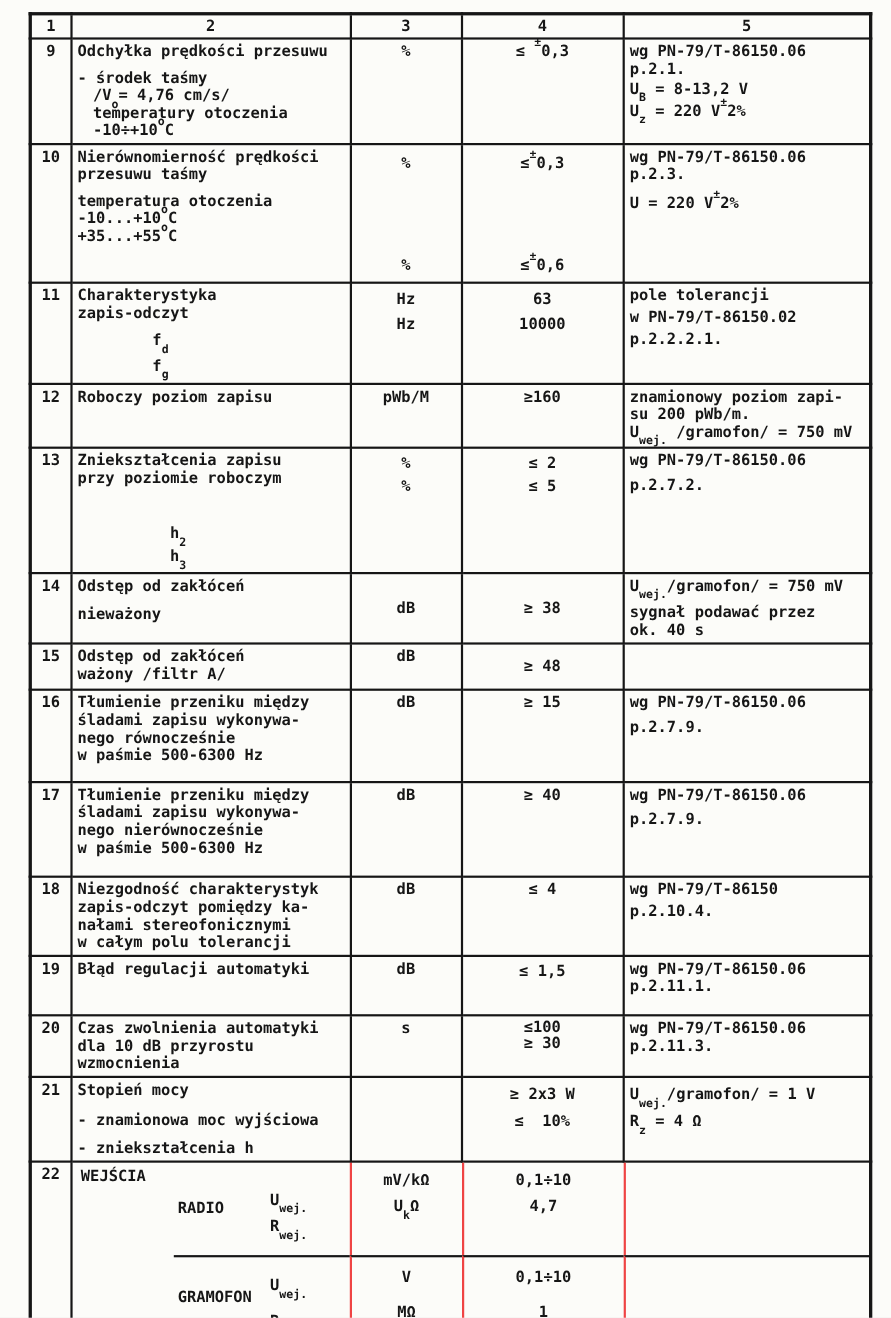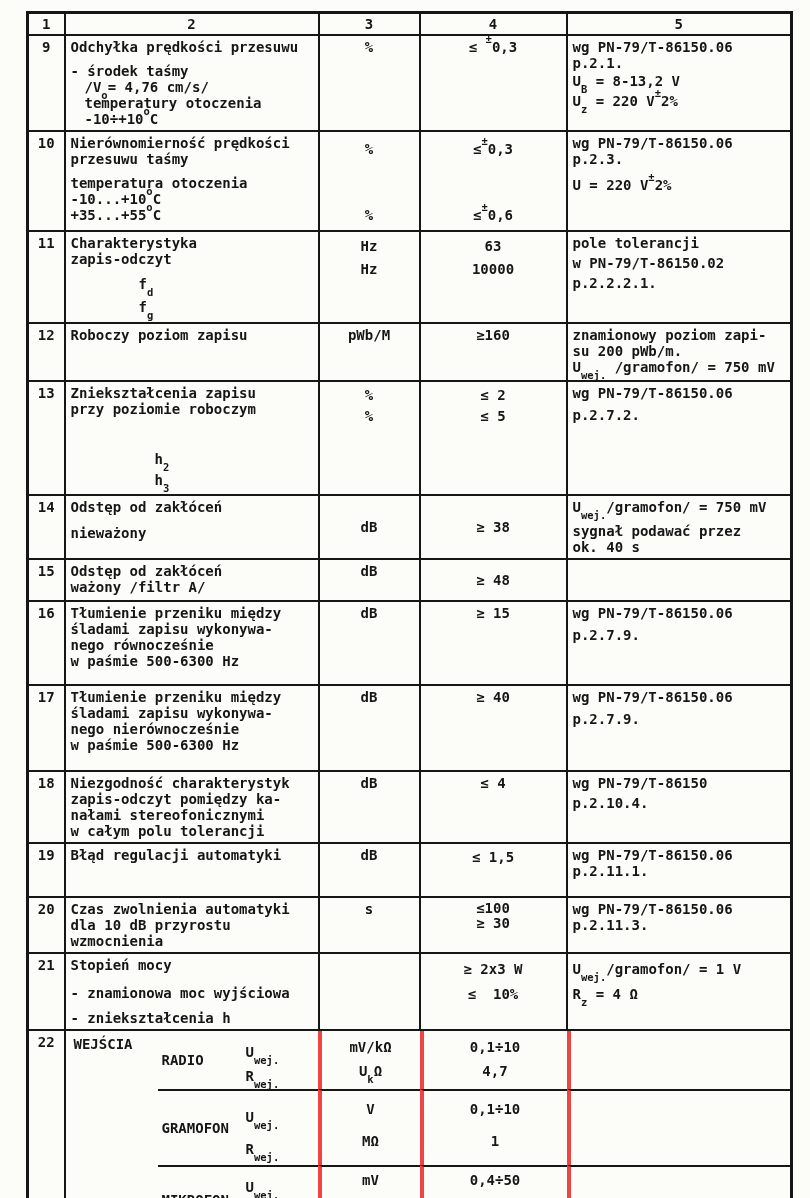--- a/index.html
+++ b/index.html
@@ -24,32 +24,32 @@
   .jbetween{justify-content:space-between}
   .mtauto{margin-top:auto}
   .mt2{margin-top:2px}.mt4{margin-top:4px}.mt6{margin-top:6px}.mt8{margin-top:8px}
   .mt9{margin-top:9px}.mt10{margin-top:10px}.mt12{margin-top:12px}
   .ind14{padding-left:14px}
   .fline{padding-left:68px;line-height:23px}
   .hline{padding-left:84px;line-height:21px}
   .lh21{line-height:21px}.lh23{line-height:23px}.lh25{line-height:25px}.lh15{line-height:15px}
   .pb2{padding-bottom:2px}.pb3{padding-bottom:3px}
   
-  tr.r9>td{height:94px}  tr.r10>td{height:100px} tr.r11>td{height:88px}
+  tr.r9>td{height:94px}  tr.r10>td{height:126px} tr.r11>td{height:88px}
   tr.r12>td{height:58px} tr.r13>td{height:114px} tr.r14>td{height:64px}
   tr.r15>td{height:42px} tr.r16>td{height:84px} tr.r17>td{height:86px}
   tr.r18>td{height:62px} tr.r19>td{height:54px} tr.r20>td{height:56px}
   tr.r21>td{height:74px} tr.r22>td{height:222px}
   
   .c-wrap{padding:0 !important}
   .s22{display:grid;grid-template-columns:92px 160px 102px 147px 1fr}
   .s22>div{padding:2px}
-  .s22 .u,.s22 .v,.s22 .n{border-left:4px solid #ef4444}
+  .s22 .u,.s22 .v,.s22 .n{border-left:2px solid #ef4444}
   .s22.sep>div:not(.sp){border-top:2px solid #161616}
-  .s22.g1{height:58px}.s22.g2{height:76px}.s22.g3{height:68px}
+  .s22.g1{height:84px}.s22.g2{height:76px}.s22.g3{height:68px}
   .sp{padding:5px 0 0 8px !important}
   .grp{display:flex;align-items:center}
   .src{width:86px;flex:none;padding-left:2px}
   .io{flex:1}
   .u,.v{text-align:center}
   .g1 .stack{padding-top:8px}.g1 .stack .l2{margin-top:8px}
   .g2 .stack{padding-top:10px}.g2 .stack .l2{margin-top:16px}
   .g3 .stack{padding-top:5px}.g3 .stack .l2{margin-top:15px}
 </style>
 </head>

